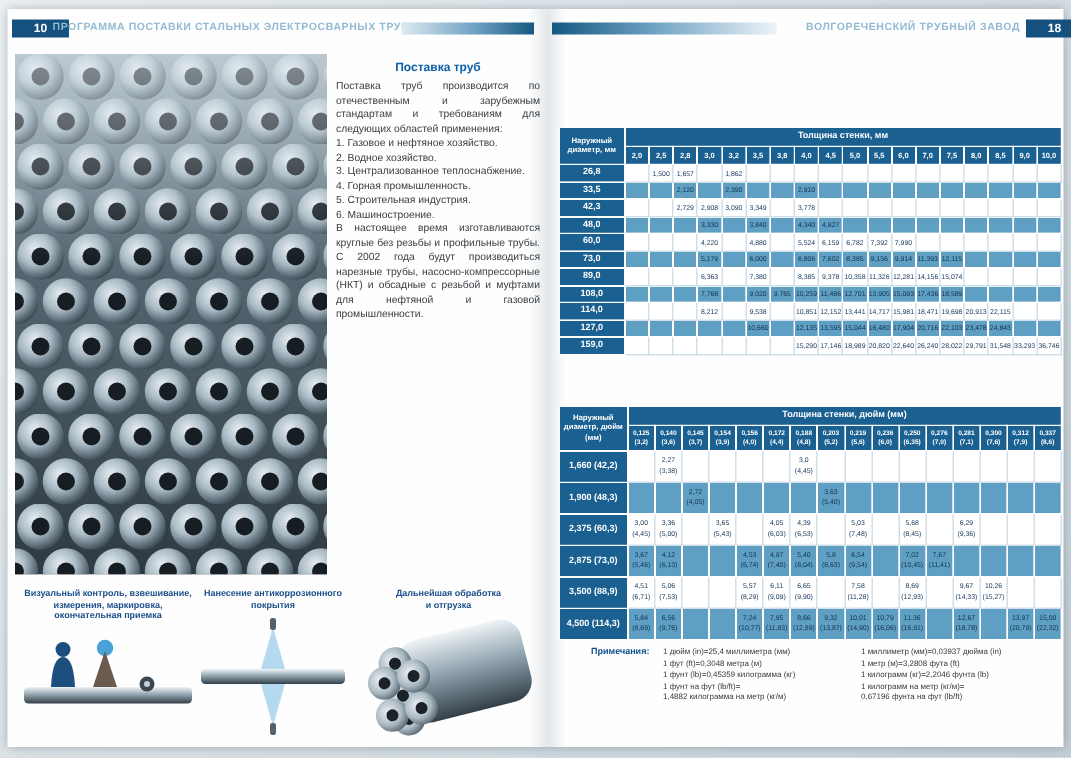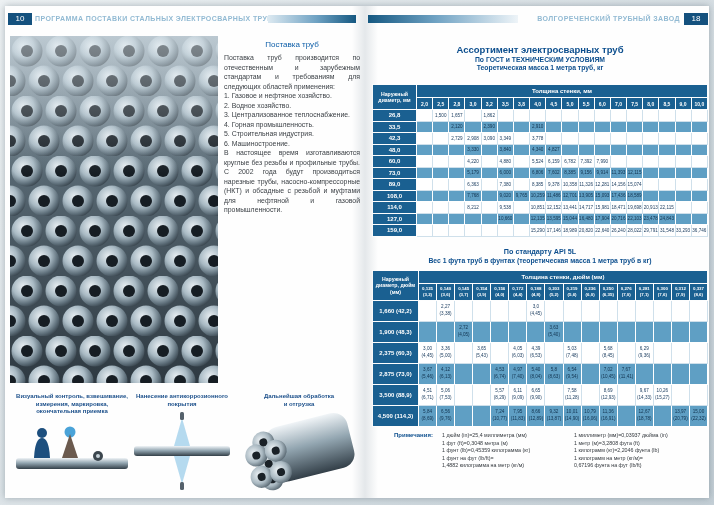--- a/index.html
+++ b/index.html
@@ -5,29 +5,29 @@
   html,body{margin:0;padding:0;background:#c9d3da;font-family:"Liberation Sans",sans-serif;}
   #canvas{position:relative;width:714px;height:505px;overflow:hidden;
           background:linear-gradient(135deg,#eef2f4 0%,#d6dee3 60%,#c4cfd6 100%);}
   #sheet{position:absolute;left:5px;top:6px;width:704px;height:492px;background:#fefefe;
          box-shadow:0 0 7px rgba(40,60,75,.35);}
   #gutter{position:absolute;left:352px;top:6px;width:26px;height:492px;
           background:linear-gradient(to right,rgba(255,255,255,0),rgba(110,130,145,.18) 50%,rgba(255,255,255,0));}
   .abs{position:absolute;}
 
   
-  .pagenum{width:24px;height:12px;background:#14517e;color:#fff;font-size:8px;font-weight:normal;
+  .pagenum{width:38px;height:12px;background:#14517e;color:#fff;font-size:8px;font-weight:bold;
            text-align:center;line-height:12px;}
   .ptitle{font-size:7px;font-weight:600;letter-spacing:.4px;color:#92bad3;white-space:nowrap;}
   .hbar{height:8px;}
   .hbar.l{background:linear-gradient(to right,#dce9f1,#6fa2c3 55%,#155881);}
   .hbar.r{background:linear-gradient(to right,#155881,#6fa2c3 45%,#eef4f8);}
 
   
-  .art-head{font-size:8px;font-weight:normal;color:#0d5ea8;text-align:center;margin-bottom:4px;}
+  .art-head{font-size:8px;font-weight:bold;color:#0d5ea8;text-align:center;margin-bottom:4px;}
   .art-body{font-size:6.9px;line-height:1.38;color:#3c4146;text-align:justify;white-space:pre-line;}
   .art-item{font-size:6.9px;line-height:1.38;color:#3c4146;}
 
   
   .cap{font-size:6px;font-weight:bold;color:#1b4f8a;text-align:center;line-height:1.25;white-space:pre-line;}
 
   
   .t-main{font-size:9.5px;font-weight:bold;color:#0d4f8e;text-align:center;}
   .t-sub{font-size:6.8px;font-weight:bold;color:#0d4f8e;text-align:center;margin-top:1px;}
 
@@ -169,25 +169,20 @@
         <circle cx="26" cy="66" r="11" fill="url(#pg2)"></circle>
           <circle cx="26" cy="66" r="4" fill="#1a2127"></circle>
         <circle cx="16" cy="61" r="11" fill="url(#pg2)"></circle>
           <circle cx="16" cy="61" r="4" fill="#1a2127"></circle>
         <circle cx="36" cy="61" r="11" fill="url(#pg2)"></circle>
           <circle cx="36" cy="61" r="4" fill="#1a2127"></circle>
       </g>
     </g>
   </svg>
 
-  <div class="abs" style="left:372px;top:44px;width:336px;">
-    <div class="t-main">Ассортимент электросварных труб</div>
-    <div class="t-sub">По ГОСТ и ТЕХНИЧЕСКИМ УСЛОВИЯМ</div>
-    <div class="t-sub">Теоретическая масса 1 метра труб, кг</div>
-  </div>
   <div class="abs" style="left:372px;top:84px;" id="table1-mount">
       <table class="ptable">
         <colgroup>
           <col style="width: 44px;">
           <col>
           <col>
           <col>
           <col>
           <col>
           <col>
@@ -459,24 +454,20 @@
             <td class="cell">28,022</td>
             <td class="cell">29,791</td>
             <td class="cell">31,548</td>
             <td class="cell">33,293</td>
             <td class="cell">36,746</td>
           </tr>
         </tbody>
       </table>
     </div>
 
-  <div class="abs" style="left:372px;top:246px;width:336px;">
-    <div class="t-sub" style="font-size:7.2px;">По стандарту API 5L</div>
-    <div class="t-sub">Вес 1 фута труб в фунтах (теоретическая масса 1 метра труб в кг)</div>
-  </div>
   <div class="abs" style="left:372px;top:270px;" id="table2-mount">
       <table class="ptable">
         <colgroup>
           <col style="width: 46px;">
           <col>
           <col>
           <col>
           <col>
           <col>
           <col>

